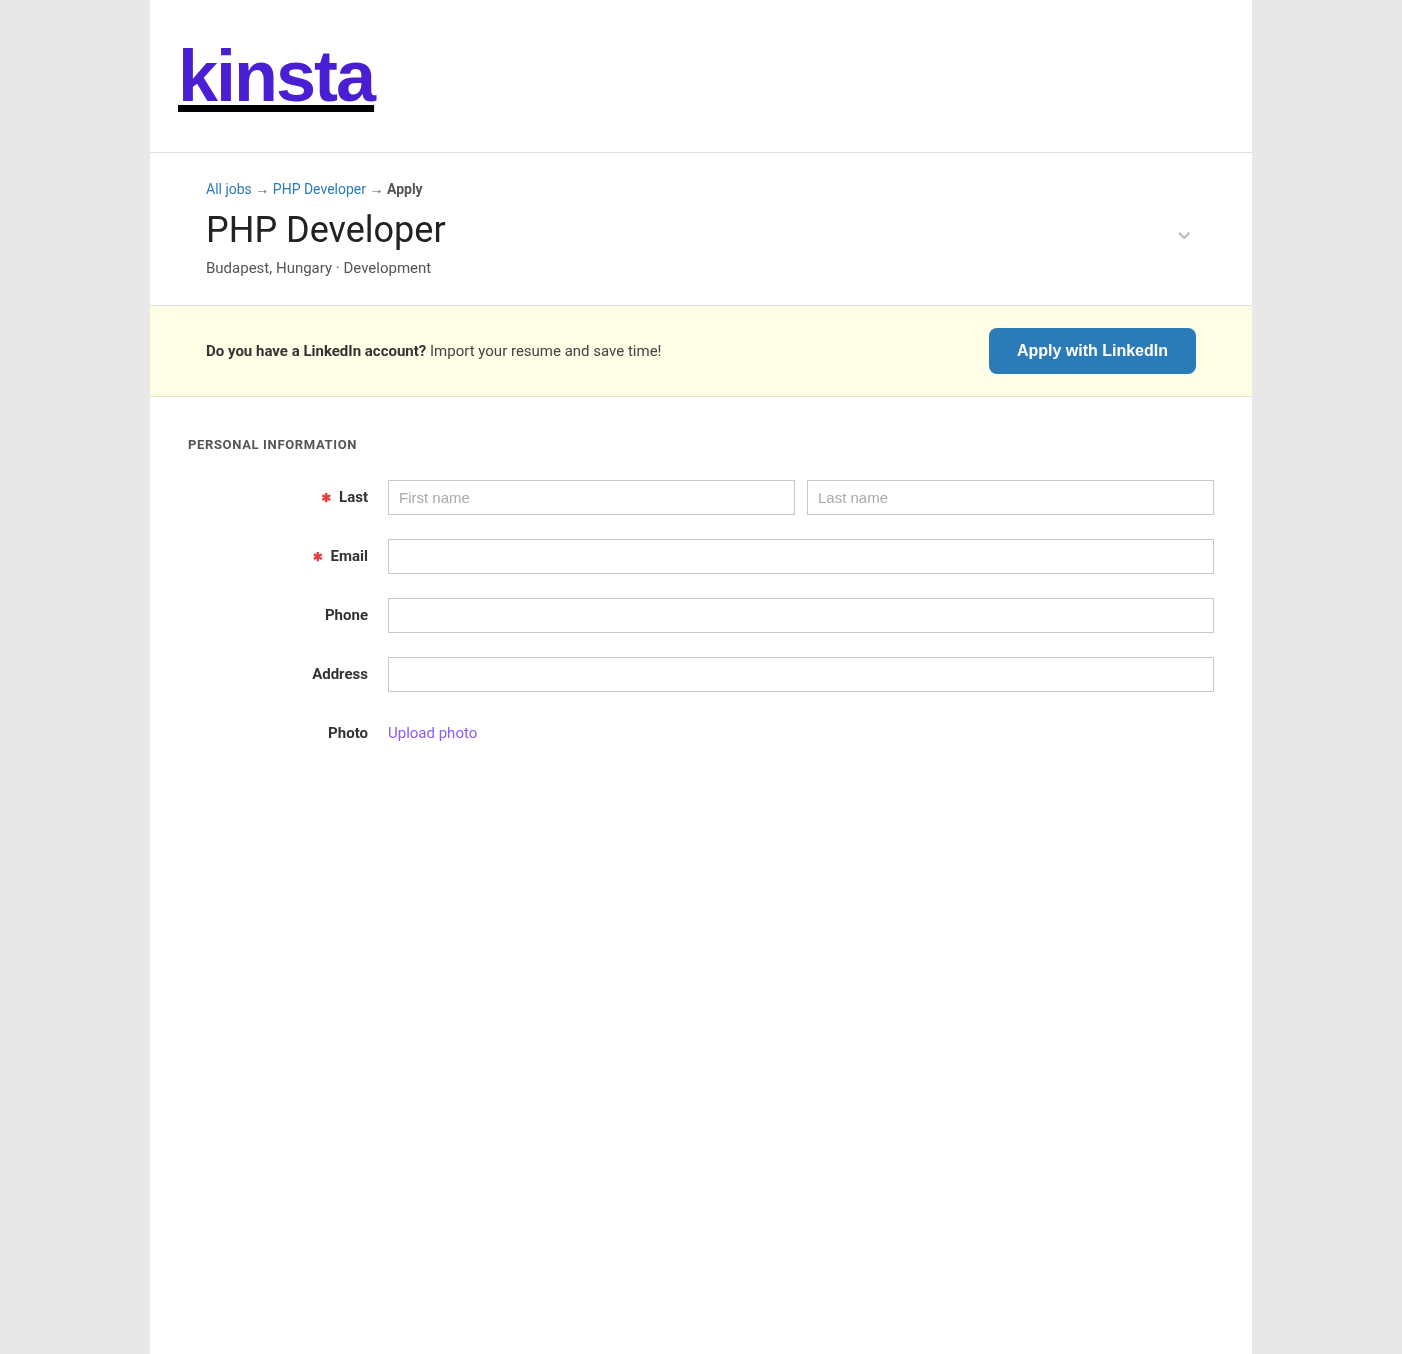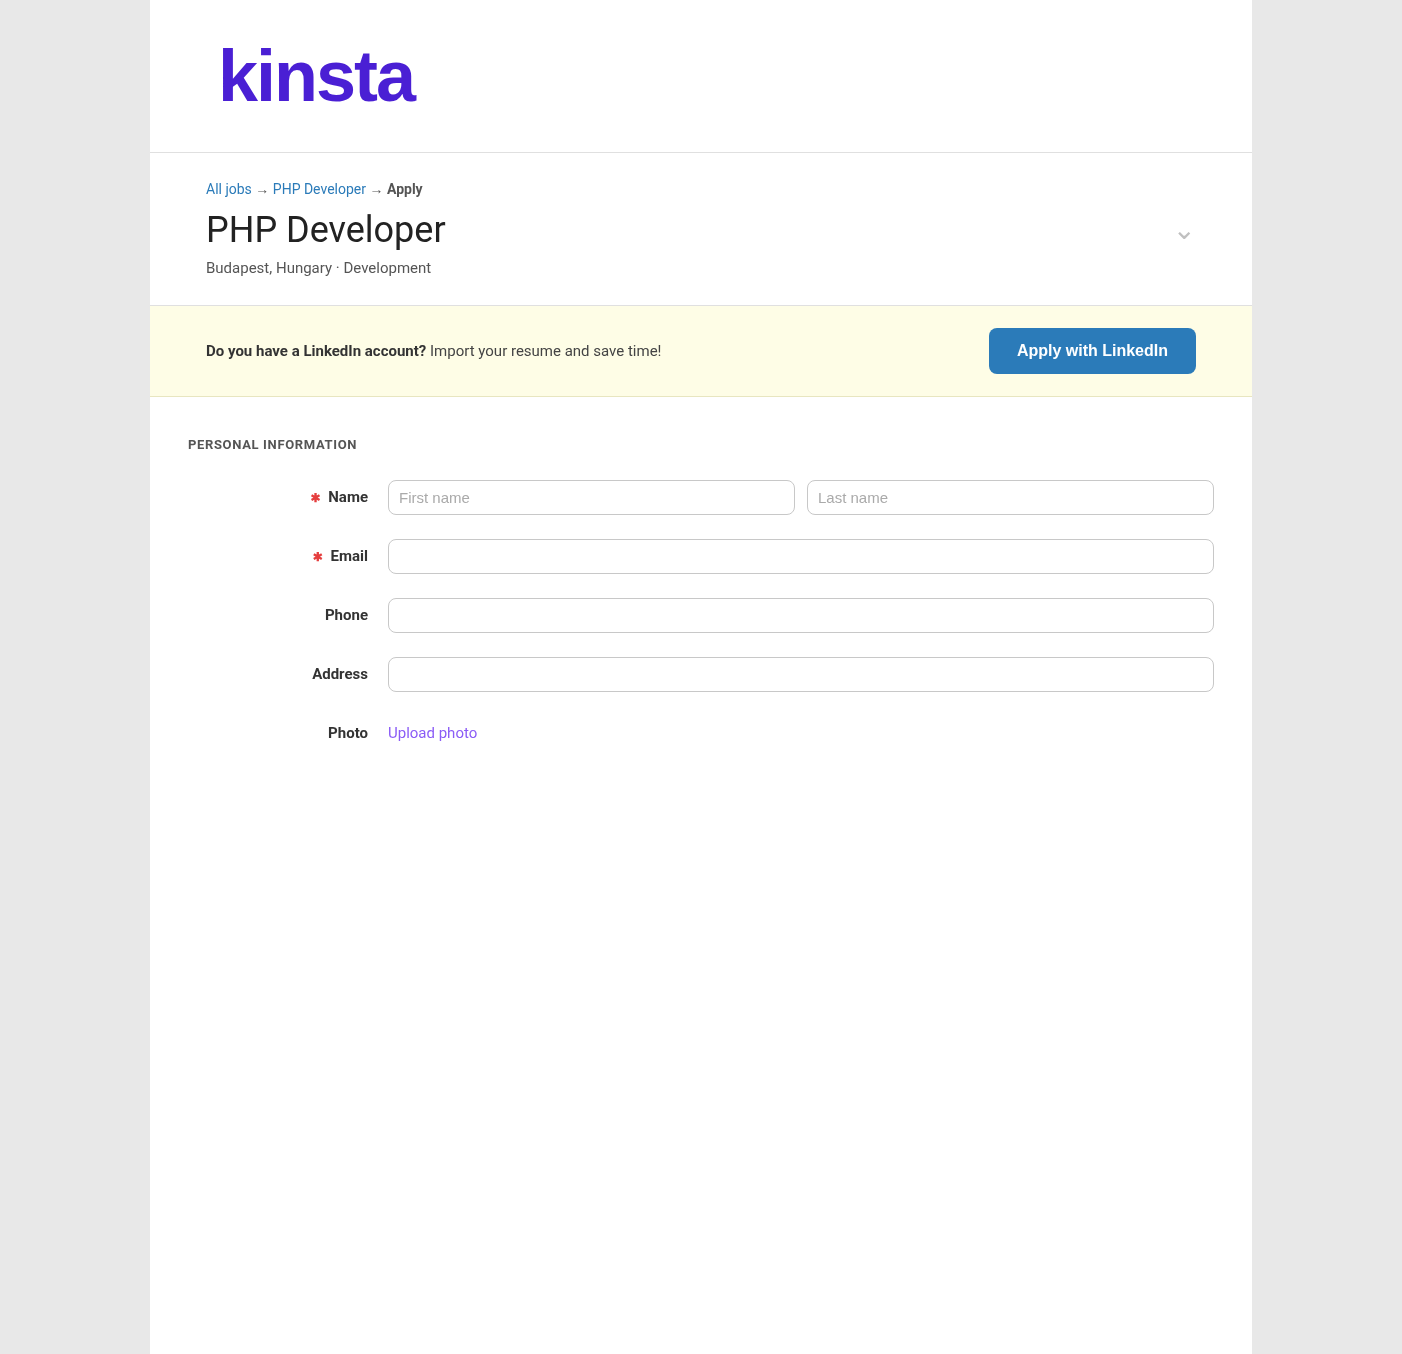--- a/index.html
+++ b/index.html
@@ -17,22 +17,23 @@
     .page-wrapper {
       max-width: 1102px;
       margin: 0 auto;
       background: #ffffff;
       min-height: 1354px;
     }
 
     
     .header {
       background: #ffffff;
-      padding: 40px 56px 40px 68px;
+      padding: 40px 56px 40px 28px;
       border-bottom: 1px solid #e0e0e0;
+      text-decoration: underline;
     }
 
     .logo-text {
       font-size: 72px;
       font-weight: 900;
       color: #4a1fd4;
       letter-spacing: -2px;
       font-family: 'Arial Black', 'Arial', sans-serif;
       line-height: 1;
     }
@@ -154,21 +155,21 @@
     .form-input-col {
       flex: 1;
       display: flex;
       gap: 12px;
     }
 
     .form-input {
       width: 100%;
       padding: 8px 10px;
       border: 1px solid #c8c8c8;
-      border-radius: 8px;
+      border-radius: 0;
       font-size: 15px;
       color: #333;
       outline: none;
       background: #fff;
     }
 
     .form-input::placeholder {
       color: #aaa;
     }
 
@@ -214,21 +215,21 @@
     </div>
     <button class="linkedin-btn">Apply with LinkedIn</button>
   </div>
 
   <div class="form-area">
     <div class="section-title">PERSONAL INFORMATION</div>
 
     <div class="form-row">
       <div class="form-label-col">
         <span class="required-asterisk">✱</span>
-        <span>Name</span>
+        <span>Last</span>
       </div>
       <div class="form-input-col">
         <input class="form-input" type="text" placeholder="First name" style="">
         <input class="form-input" type="text" placeholder="Last name" style="">
       </div>
     </div>
 
     <div class="form-row">
       <div class="form-label-col">
         <span class="required-asterisk">✱</span>

